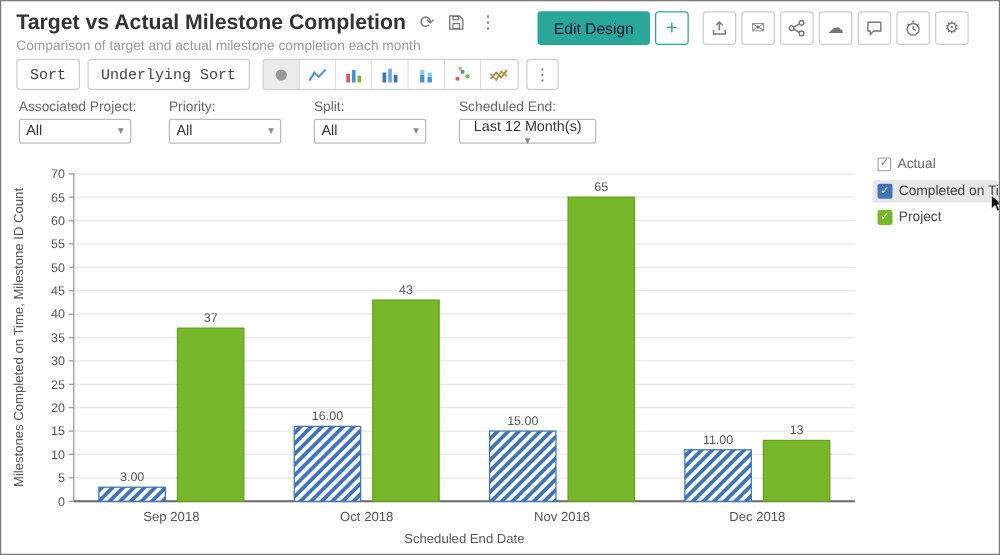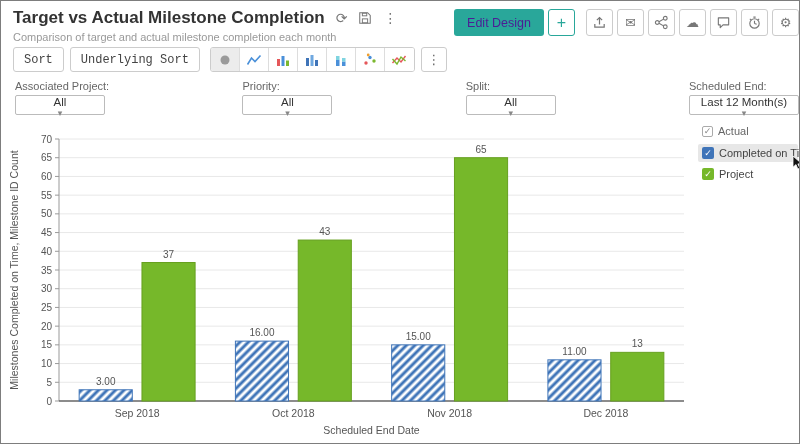--- a/index.html
+++ b/index.html
@@ -1,46 +1,46 @@
 <!DOCTYPE html>
 <html style="--accent: #29a79a;"><head>
 <meta charset="utf-8">
 <style>
   * { box-sizing: border-box; }
   html,body { margin:0; padding:0; background:#fff; }
   body { width:800px; height:444px; font-family:"Liberation Sans", sans-serif; }
   .window { width:800px; height:444px; border:1px solid #7d7d7d; background:#fff; overflow:hidden; position:relative; }
 
   
-  .topbar { display:flex; justify-content:space-between; align-items:flex-start; padding:7px 0 1px 12px; }
+  .topbar { display:flex; justify-content:space-between; align-items:flex-start; padding:7px 24px 1px 12px; }
   .title-row { display:flex; align-items:center; gap:11px; }
   h1 { font-size:17px; margin:0; color:#333; font-weight:bold; }
   .subtitle { font-size:11px; color:#999; margin-top:3px; }
   .hicon { color:#777; font-size:14px; cursor:pointer; line-height:1; }
   .hicon svg { display:block; }
   .glyph { font-family:"DejaVu Sans", sans-serif; }
   .actions { display:flex; gap:4px; align-items:center; margin-top:1px; }
-  .btn-primary { background:var(--accent,#29a79a); color:#4c1d95; border:none; border-radius:3px; height:27px; padding:0 13px; font-size:12.5px; cursor:pointer; font-family:inherit; }
+  .btn-primary { background:var(--accent,#29a79a); color:#0f172a; border:none; border-radius:3px; height:27px; padding:0 13px; font-size:12.5px; cursor:pointer; font-family:inherit; }
   .btn-plus { width:27px; height:27px; background:#fff; color:var(--accent,#29a79a); border:1px solid var(--accent,#29a79a); border-radius:3px; font-size:16px; line-height:1; cursor:pointer; margin-right:7px; font-family:inherit; }
   .icon-btn { width:27px; height:27px; border:1px solid #ccc; border-radius:3px; display:flex; align-items:center; justify-content:center; color:#777; font-size:13px; background:#fff; cursor:pointer; }
 
   
   .toolbar { display:flex; align-items:center; gap:6px; padding:3px 0 0 12px; }
   .btn { background:#fff; border:1px solid #ccc; border-radius:3px; height:25px; padding:0 10px; font-size:12px; color:#444; cursor:pointer; font-family:Liberation Mono, monospace; }
   .seg-group { display:flex; border:1px solid #ccc; border-radius:3px; overflow:hidden; margin-left:4px; height:25px; background:#fff; }
   .seg { width:29px; display:flex; align-items:center; justify-content:center; border-right:1px solid #ddd; background:#fff; cursor:pointer; }
   .seg:last-child { border-right:none; }
   .seg.disabled { background:#ececec; }
   .kebab-btn { width:26px; padding:0; font-size:13px; color:#666; }
 
   
-  .filters { display:flex; gap:26px; padding:8px 0 0 14px;justify-content:space-between; }
+  .filters { display:flex; gap:26px; padding:8px 0 0 14px; }
   .flabel { font-size:11px; color:#666; margin-bottom:3px; }
   .fselect { display:flex; justify-content:space-between; align-items:center; border:1px solid #bbb; border-radius:2px; height:20px; padding:0 5px; font-size:11.5px; color:#333; background:#fff; cursor:pointer; }
-  .w90 { width:90px;flex-direction:column; } .w110 { width:110px;flex-direction:column; }
+  .w90 { width:90px; } .w110 { width:110px;flex-direction:column; }
   .caret { color:#888; font-size:9px; }
 
   
   .chart-region { position:relative; height:330px; margin-top:4px; }
   #chart-svg { position:absolute; left:6px; top:2px; }
   #chart-svg text { font-family:"Liberation Sans", sans-serif; }
 
   .legend-panel { position:absolute; left:697px; top:6px; width:100px; font-size:11px; color:#444; }
   .legend-header { display:flex; gap:5px; align-items:center; margin-bottom:7px; color:#666; padding-left:4px; }
   .legend-item { display:flex; gap:5px; align-items:center; padding:3px 4px; position:relative; margin-bottom:3px; border-radius:2px; }

